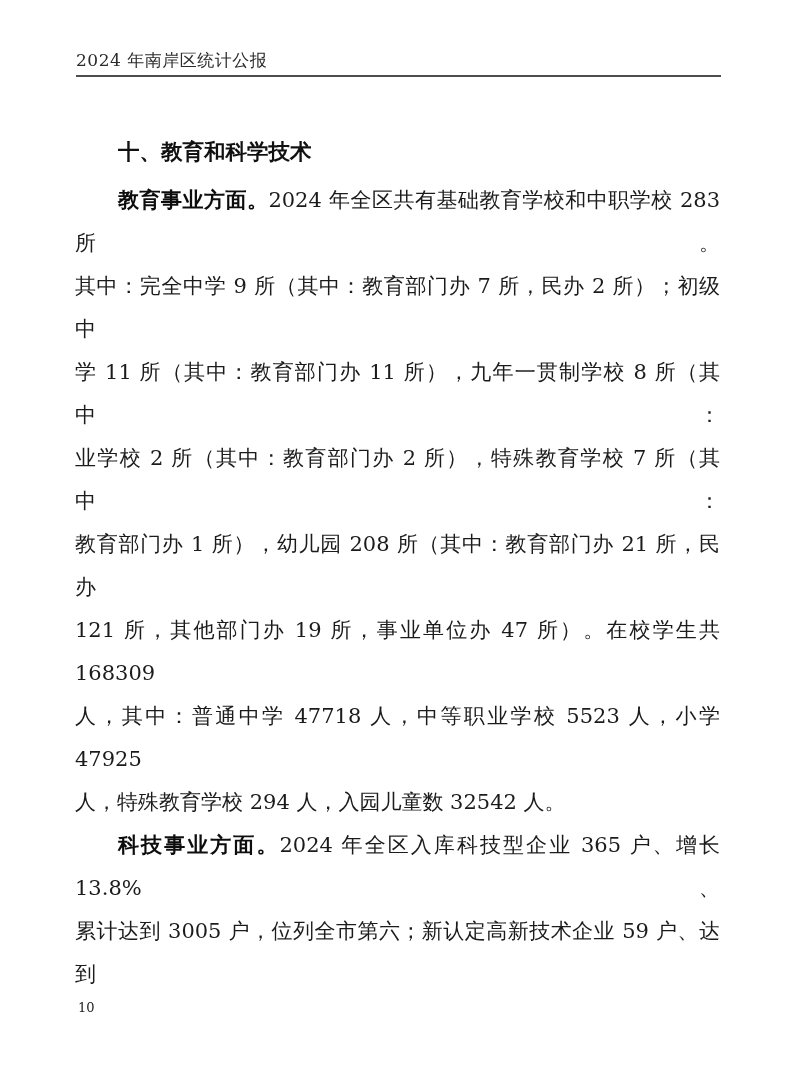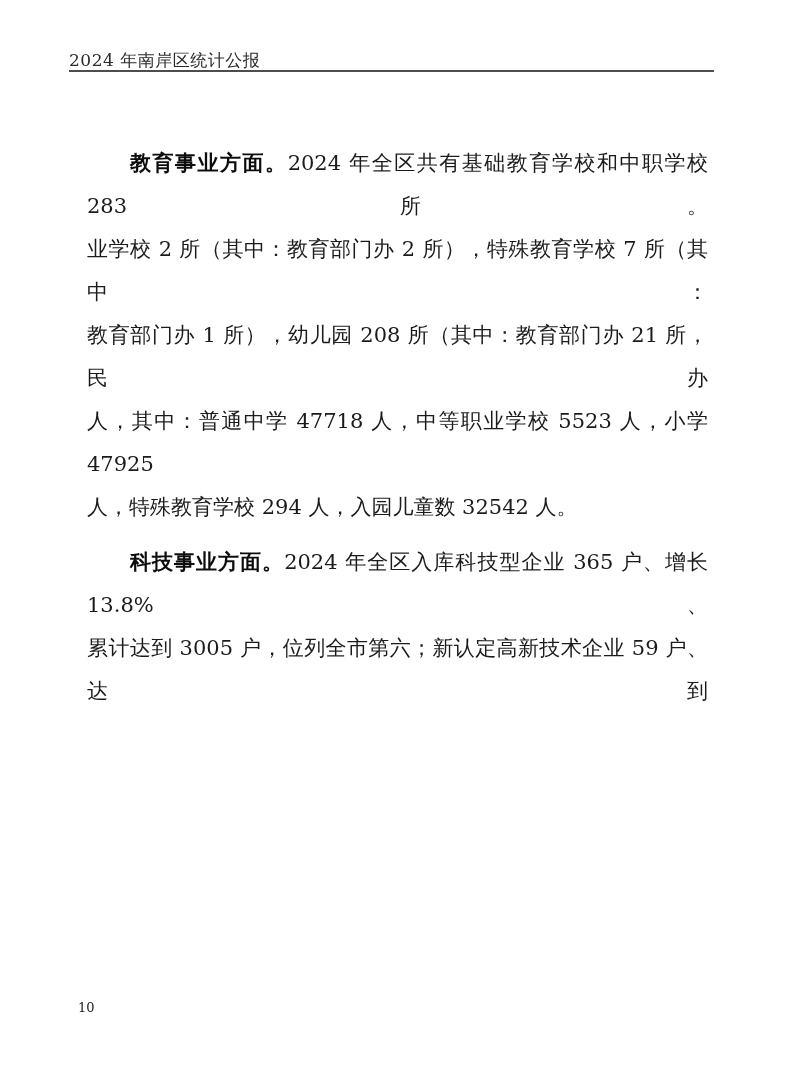--- a/index.html
+++ b/index.html
@@ -7,45 +7,46 @@
     width: 794px;
     height: 1078px;
     background: #ffffff;
     position: relative;
     font-family: "DejaVu Serif", "Liberation Serif", serif;
     color: #1b1b1b;
     overflow: hidden;
   }
   .page-header {
     position: absolute;
-    left: 69px;
+    left: 76px;
     top: 50px;
     width: 645px;
     font-size: 17px;
     line-height: 20px;
     color: #2a2a2a;
+    padding-bottom: 5px;
     border-bottom: 2px solid #4d4d4d;
     letter-spacing: 0.5px;
   }
   .page-body {
     position: absolute;
     left: 75px;
     top: 130px;
     width: 645px;
   }
   .heading {
     font-family: "DejaVu Sans", "Liberation Sans", sans-serif;
     font-weight: bold;
     font-size: 21.5px;
     line-height: 43px;
     padding-left: 43px;
     margin-bottom: 6px;
     color: #111;
   }
-  .paragraph { margin: 12px; }
+  .paragraph { margin: 0; }
   .line {
     font-size: 21px;
     line-height: 43px;
     text-align: justify;
     text-align-last: justify;
     color: #1b1b1b;
   }
   .line.indent { text-indent: 43px; }
   .line.nojustify { text-align: center; text-align-last: left; }
   .lead {
@@ -60,24 +61,28 @@
     font-size: 13px;
     color: #222;
   }
 </style>
 </head>
 <body>
 
 <div class="page-header">2024 年南岸区统计公报</div>
 
 <div class="page-body">
+    <div class="heading">十、教育和科学技术</div>
     <div class="paragraph">
       <div class="line indent"><strong class="lead">教育事业方面。</strong>2024 年全区共有基础教育学校和中职学校 283 所。</div>
+      <div class="line">其中：完全中学 9 所（其中：教育部门办 7 所，民办 2 所）；初级中</div>
+      <div class="line">学 11 所（其中：教育部门办 11 所），九年一贯制学校 8 所（其中：</div>
       <div class="line">业学校 2 所（其中：教育部门办 2 所），特殊教育学校 7 所（其中：</div>
       <div class="line">教育部门办 1 所），幼儿园 208 所（其中：教育部门办 21 所，民办</div>
+      <div class="line">121 所，其他部门办 19 所，事业单位办 47 所）。在校学生共 168309</div>
       <div class="line">人，其中：普通中学 47718 人，中等职业学校 5523 人，小学 47925</div>
       <div class="line nojustify">人，特殊教育学校 294 人，入园儿童数 32542 人。</div>
     </div>
     <div class="paragraph">
       <div class="line indent"><strong class="lead">科技事业方面。</strong>2024 年全区入库科技型企业 365 户、增长 13.8%、</div>
       <div class="line">累计达到 3005 户，位列全市第六；新认定高新技术企业 59 户、达到</div>
     </div>
   </div>
 
 <div class="page-footer">10</div>

